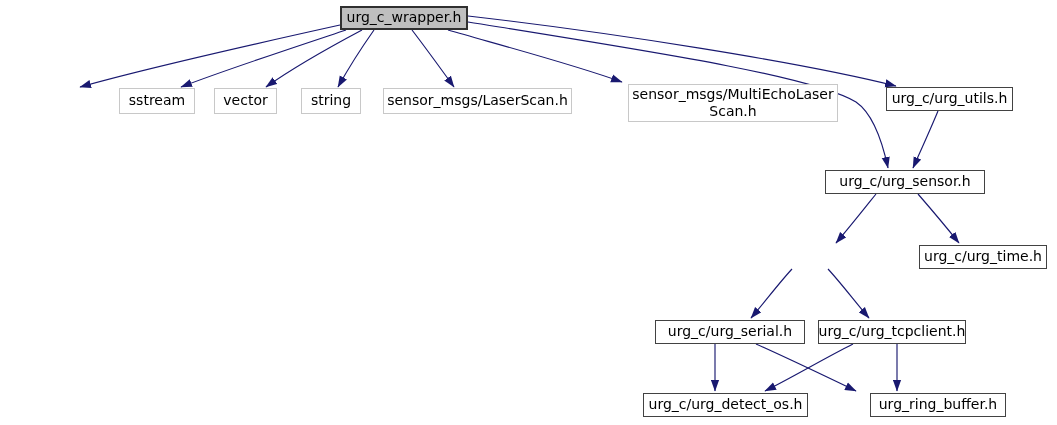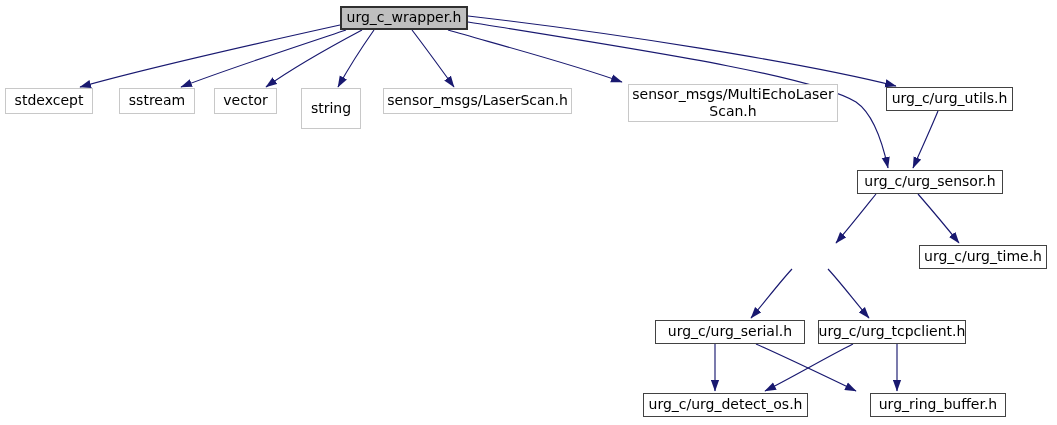--- a/index.html
+++ b/index.html
@@ -62,27 +62,26 @@
       <path d="M876,194 C864,209 849,228 836,243" class="edge" stroke="#191970" marker-end="url(#arrow)"></path>
       <path d="M918,194 C931,209 947,228 959,243" class="edge" stroke="#191970" marker-end="url(#arrow)"></path>
       <path d="M792,269 C779,283 764,303 751,318" class="edge" stroke="#191970" marker-end="url(#arrow)"></path>
       <path d="M828,269 C841,283 856,303 869,318" class="edge" stroke="#191970" marker-end="url(#arrow)"></path>
       <path d="M715,344 L715,391" class="edge" stroke="#191970" marker-end="url(#arrow)"></path>
       <path d="M756,344 C787,358 827,377 856,391" class="edge" stroke="#191970" marker-end="url(#arrow)"></path>
       <path d="M853,344 C825,358 793,377 765,391" class="edge" stroke="#191970" marker-end="url(#arrow)"></path>
       <path d="M897,344 L897,391" class="edge" stroke="#191970" marker-end="url(#arrow)"></path>
     </svg>
     <div class="node node--root" style="left: 340px; top: 6px; width: 128px; height: 24px;"><span class="node-label">urg_c_wrapper.h</span></div>
-    <div class="node" style="left: 5px; top: 88px; width: 88px; height: 26px;"><span class="node-label">stdexcept</span></div>
     <div class="node" style="left: 119px; top: 88px; width: 76px; height: 26px;"><span class="node-label">sstream</span></div>
     <div class="node" style="left: 214px; top: 88px; width: 63px; height: 26px;"><span class="node-label">vector</span></div>
-    <div class="node" style="left: 301px; top: 88px; width: 60px; height: 41px;"><span class="node-label">string</span></div>
+    <div class="node" style="left: 301px; top: 88px; width: 60px; height: 26px;"><span class="node-label">string</span></div>
     <div class="node" style="left: 383px; top: 88px; width: 189px; height: 26px;"><span class="node-label">sensor_msgs/LaserScan.h</span></div>
     <div class="node" style="left: 628px; top: 84px; width: 210px; height: 38px;"><span class="node-label">sensor_msgs/MultiEchoLaser
 Scan.h</span></div>
     <div class="node node--linked" style="left: 886px; top: 87px; width: 127px; height: 24px;"><span class="node-label">urg_c/urg_utils.h</span></div>
-    <div class="node node--linked" style="left: 825px; top: 170px; width: 146px; height: 24px; margin-left: 32px;"><span class="node-label">urg_c/urg_sensor.h</span></div>
+    <div class="node node--linked" style="left: 825px; top: 170px; width: 160px; height: 24px;"><span class="node-label">urg_c/urg_sensor.h</span></div>
     <div class="node node--linked" style="left: 919px; top: 245px; width: 128px; height: 24px;"><span class="node-label">urg_c/urg_time.h</span></div>
     <div class="node node--linked" style="left: 655px; top: 320px; width: 150px; height: 24px;"><span class="node-label">urg_c/urg_serial.h</span></div>
     <div class="node node--linked" style="left: 818px; top: 320px; width: 148px; height: 24px;"><span class="node-label">urg_c/urg_tcpclient.h</span></div>
     <div class="node node--linked" style="left: 643px; top: 393px; width: 165px; height: 24px;"><span class="node-label">urg_c/urg_detect_os.h</span></div>
     <div class="node node--linked" style="left: 870px; top: 393px; width: 136px; height: 24px;"><span class="node-label">urg_ring_buffer.h</span></div>
   </div>
 
 </body></html>

